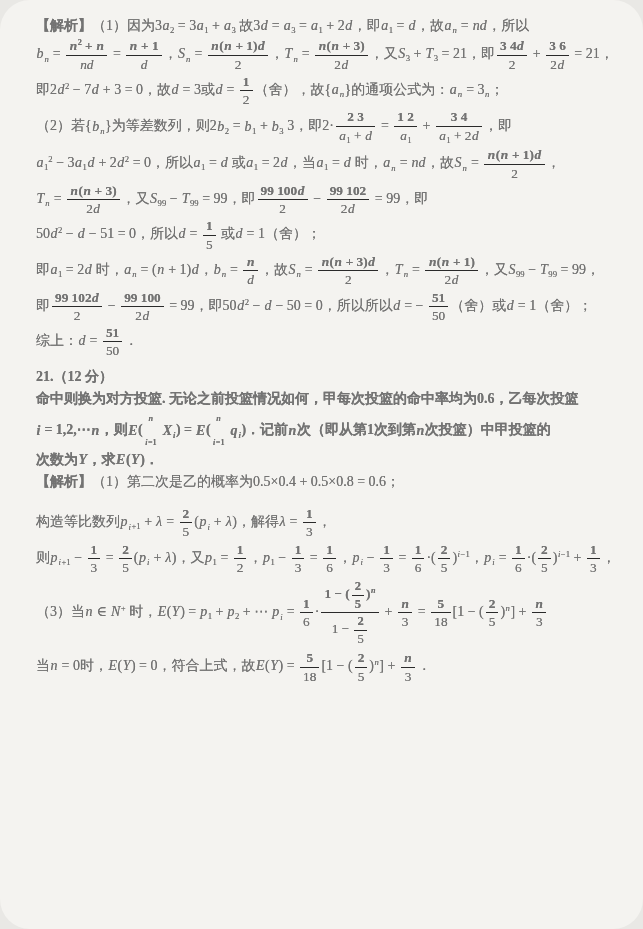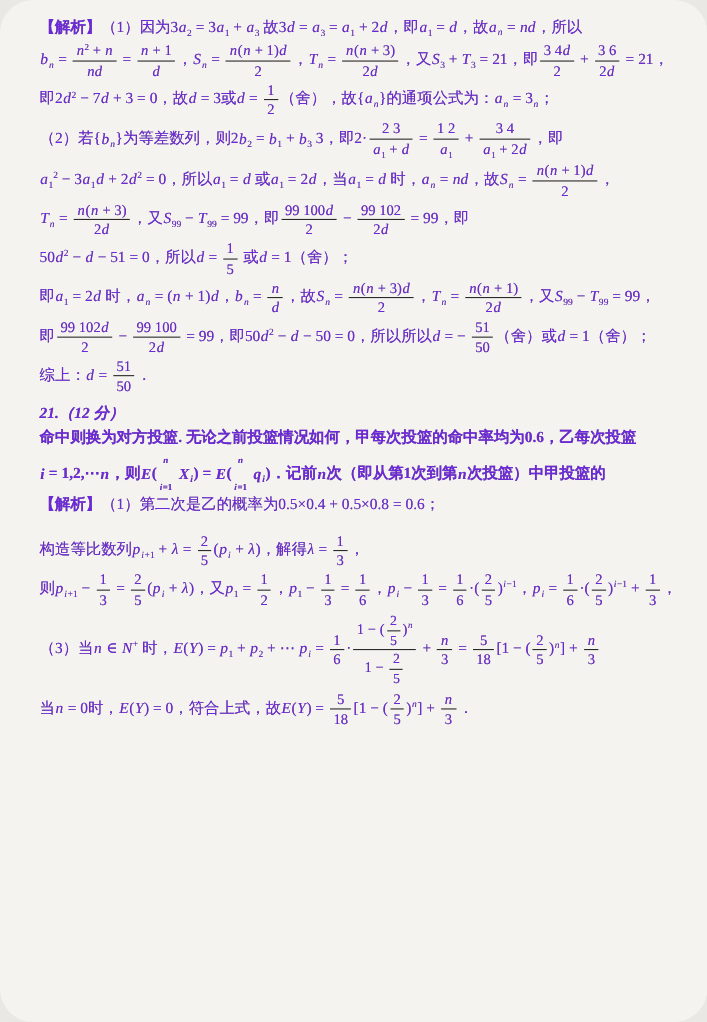--- a/index.html
+++ b/index.html
@@ -24,54 +24,55 @@
   }
   .line.bold{font-weight:bold;}
   .line.indent{padding-left:24px;}
   i{font-style:italic;padding:0 0.5px;}
   sub{font-size:0.62em;vertical-align:-0.4em;line-height:1;}
   sup{font-size:0.62em;vertical-align:0.6em;line-height:1;}
   .frac{
     display:inline-block;vertical-align:middle;text-align:center;
     margin:0 2px;line-height:1.15;font-size:0.95em;
   }
-  .fn{display:block;padding:0 3px 1px;border-bottom:1.2px solid #2a2a2a;}
+  .fn{display:block;padding:0 3px 1px;border-bottom:1.2px solid #2a2a2a;font-weight:bold;}
   .fd{display:block;padding:1px 3px 0;}
   .stk{
     display:inline-flex;flex-direction:column;align-items:center;
     vertical-align:middle;line-height:1;margin:0 2px;
   }
   .st,.sb{font-size:0.58em;}
   .sp{height:1.15em;}
 </style>
 </head>
 <body>
 
-<div class="page" style="background: rgb(244, 243, 240); color: #6d28d9; border-radius: 30px;">
+<div class="page" style="background: rgb(244, 243, 240); color: #737373; border-radius: 30px;">
   <div id="doc">
       <div class="line"><b>【解析】</b>（1）因为3<i>a</i><sub>2</sub> = 3<i>a</i><sub>1</sub> + <i>a</i><sub>3</sub> 故3<i>d</i> = <i>a</i><sub>3</sub> = <i>a</i><sub>1</sub> + 2<i>d</i>，即<i>a</i><sub>1</sub> = <i>d</i>，故<i>a</i><sub><i>n</i></sub> = <i>nd</i>，所以</div>
       <div class="line"><i>b</i><sub><i>n</i></sub> = <span class="frac"><span class="fn"><i>n</i><sup>2</sup> + <i>n</i></span><span class="fd"><i>nd</i></span></span> = <span class="frac"><span class="fn"><i>n</i> + 1</span><span class="fd"><i>d</i></span></span>，<i>S</i><sub><i>n</i></sub> = <span class="frac"><span class="fn"><i>n</i>(<i>n</i> + 1)<i>d</i></span><span class="fd">2</span></span>，<i>T</i><sub><i>n</i></sub> = <span class="frac"><span class="fn"><i>n</i>(<i>n</i> + 3)</span><span class="fd">2<i>d</i></span></span>，又<i>S</i><sub>3</sub> + <i>T</i><sub>3</sub> = 21，即<span class="frac"><span class="fn">3 4<i>d</i></span><span class="fd">2</span></span> + <span class="frac"><span class="fn">3 6</span><span class="fd">2<i>d</i></span></span> = 21，</div>
       <div class="line">即2<i>d</i><sup>2</sup> − 7<i>d</i> + 3 = 0，故<i>d</i> = 3或<i>d</i> = <span class="frac"><span class="fn">1</span><span class="fd">2</span></span>（舍），故{<i>a</i><sub><i>n</i></sub>}的通项公式为：<i>a</i><sub><i>n</i></sub> = 3<sub><i>n</i></sub>；</div>
       <div class="line">（2）若{<i>b</i><sub><i>n</i></sub>}为等差数列，则2<i>b</i><sub>2</sub> = <i>b</i><sub>1</sub> + <i>b</i><sub>3</sub> 3，即2·<span class="frac"><span class="fn">2 3</span><span class="fd"><i>a</i><sub>1</sub> + <i>d</i></span></span> = <span class="frac"><span class="fn">1 2</span><span class="fd"><i>a</i><sub>1</sub></span></span> + <span class="frac"><span class="fn">3 4</span><span class="fd"><i>a</i><sub>1</sub> + 2<i>d</i></span></span>，即</div>
       <div class="line"><i>a</i><sub>1</sub><sup>2</sup> − 3<i>a</i><sub>1</sub><i>d</i> + 2<i>d</i><sup>2</sup> = 0，所以<i>a</i><sub>1</sub> = <i>d</i> 或<i>a</i><sub>1</sub> = 2<i>d</i>，当<i>a</i><sub>1</sub> = <i>d</i> 时，<i>a</i><sub><i>n</i></sub> = <i>nd</i>，故<i>S</i><sub><i>n</i></sub> = <span class="frac"><span class="fn"><i>n</i>(<i>n</i> + 1)<i>d</i></span><span class="fd">2</span></span>，</div>
       <div class="line"><i>T</i><sub><i>n</i></sub> = <span class="frac"><span class="fn"><i>n</i>(<i>n</i> + 3)</span><span class="fd">2<i>d</i></span></span>，又<i>S</i><sub>99</sub> − <i>T</i><sub>99</sub> = 99，即<span class="frac"><span class="fn">99 100<i>d</i></span><span class="fd">2</span></span> − <span class="frac"><span class="fn">99 102</span><span class="fd">2<i>d</i></span></span> = 99，即</div>
       <div class="line">50<i>d</i><sup>2</sup> − <i>d</i> − 51 = 0，所以<i>d</i> = <span class="frac"><span class="fn">1</span><span class="fd">5</span></span> 或<i>d</i> = 1（舍）；</div>
       <div class="line">即<i>a</i><sub>1</sub> = 2<i>d</i> 时，<i>a</i><sub><i>n</i></sub> = (<i>n</i> + 1)<i>d</i>，<i>b</i><sub><i>n</i></sub> = <span class="frac"><span class="fn"><i>n</i></span><span class="fd"><i>d</i></span></span>，故<i>S</i><sub><i>n</i></sub> = <span class="frac"><span class="fn"><i>n</i>(<i>n</i> + 3)<i>d</i></span><span class="fd">2</span></span>，<i>T</i><sub><i>n</i></sub> = <span class="frac"><span class="fn"><i>n</i>(<i>n</i> + 1)</span><span class="fd">2<i>d</i></span></span>，又<i>S</i><sub>99</sub> − <i>T</i><sub>99</sub> = 99，</div>
       <div class="line">即<span class="frac"><span class="fn">99 102<i>d</i></span><span class="fd">2</span></span> − <span class="frac"><span class="fn">99 100</span><span class="fd">2<i>d</i></span></span> = 99，即50<i>d</i><sup>2</sup> − <i>d</i> − 50 = 0，所以所以<i>d</i> = − <span class="frac"><span class="fn">51</span><span class="fd">50</span></span>（舍）或<i>d</i> = 1（舍）；</div>
       <div class="line">综上：<i>d</i> = <span class="frac"><span class="fn">51</span><span class="fd">50</span></span>．</div>
-      <div class="line bold" style="margin-top: 8px; font-style: italic;">21.（12 分）</div>
+      <div class="line bold" style="margin-top: 8px;">21.（12 分）</div>
       <div class="line bold">命中则换为对方投篮. 无论之前投篮情况如何，甲每次投篮的命中率均为0.6，乙每次投篮</div>
       <div class="line bold" style="margin-top: 6px;"><i>i</i> = 1,2,⋯<i>n</i>，则<i>E</i>(<span class="stk">
           <span class="st"><i>n</i></span>
           <span class="sp"></span>
           <span class="sb"><i>i</i>=1</span>
         </span> <i>X</i><sub><i>i</i></sub>) = <i>E</i>(<span class="stk">
           <span class="st"><i>n</i></span>
           <span class="sp"></span>
           <span class="sb"><i>i</i>=1</span>
         </span> <i>q</i><sub><i>i</i></sub>)．记前<i>n</i>次（即从第1次到第<i>n</i>次投篮）中甲投篮的</div>
+      <div class="line bold">次数为<i>Y</i>，求<i>E</i>(<i>Y</i>)．</div>
       <div class="line"><b>【解析】</b>（1）第二次是乙的概率为0.5×0.4 + 0.5×0.8 = 0.6；</div>
       <div class="line" style="margin-top: 14px;">构造等比数列<i>p</i><sub><i>i</i>+1</sub> + <i>λ</i> = <span class="frac"><span class="fn">2</span><span class="fd">5</span></span>(<i>p</i><sub><i>i</i></sub> + <i>λ</i>)，解得<i>λ</i> = <span class="frac"><span class="fn">1</span><span class="fd">3</span></span>，</div>
       <div class="line">则<i>p</i><sub><i>i</i>+1</sub> − <span class="frac"><span class="fn">1</span><span class="fd">3</span></span> = <span class="frac"><span class="fn">2</span><span class="fd">5</span></span>(<i>p</i><sub><i>i</i></sub> + <i>λ</i>)，又<i>p</i><sub>1</sub> = <span class="frac"><span class="fn">1</span><span class="fd">2</span></span>，<i>p</i><sub>1</sub> − <span class="frac"><span class="fn">1</span><span class="fd">3</span></span> = <span class="frac"><span class="fn">1</span><span class="fd">6</span></span>，<i>p</i><sub><i>i</i></sub> − <span class="frac"><span class="fn">1</span><span class="fd">3</span></span> = <span class="frac"><span class="fn">1</span><span class="fd">6</span></span>·(<span class="frac"><span class="fn">2</span><span class="fd">5</span></span>)<sup><i>i</i>−1</sup>，<i>p</i><sub><i>i</i></sub> = <span class="frac"><span class="fn">1</span><span class="fd">6</span></span>·(<span class="frac"><span class="fn">2</span><span class="fd">5</span></span>)<sup><i>i</i>−1</sup> + <span class="frac"><span class="fn">1</span><span class="fd">3</span></span>，</div>
       <div class="line" style="margin-top: 4px;">（3）当<i>n</i> ∈ <i>N</i><sup>+</sup> 时，<i>E</i>(<i>Y</i>) = <i>p</i><sub>1</sub> + <i>p</i><sub>2</sub> + ⋯ <i>p</i><sub><i>i</i></sub> = <span class="frac"><span class="fn">1</span><span class="fd">6</span></span>·<span class="frac"><span class="fn">1 − (<span class="frac"><span class="fn">2</span><span class="fd">5</span></span>)<sup><i>n</i></sup></span><span class="fd">1 − <span class="frac"><span class="fn">2</span><span class="fd">5</span></span></span></span> + <span class="frac"><span class="fn"><i>n</i></span><span class="fd">3</span></span> = <span class="frac"><span class="fn">5</span><span class="fd">18</span></span>[1 − (<span class="frac"><span class="fn">2</span><span class="fd">5</span></span>)<sup><i>n</i></sup>] + <span class="frac"><span class="fn"><i>n</i></span><span class="fd">3</span></span></div>
       <div class="line" style="margin-top: 4px;">当<i>n</i> = 0时，<i>E</i>(<i>Y</i>) = 0，符合上式，故<i>E</i>(<i>Y</i>) = <span class="frac"><span class="fn">5</span><span class="fd">18</span></span>[1 − (<span class="frac"><span class="fn">2</span><span class="fd">5</span></span>)<sup><i>n</i></sup>] + <span class="frac"><span class="fn"><i>n</i></span><span class="fd">3</span></span>．</div>
     </div>
 </div>
 
 </body></html>

